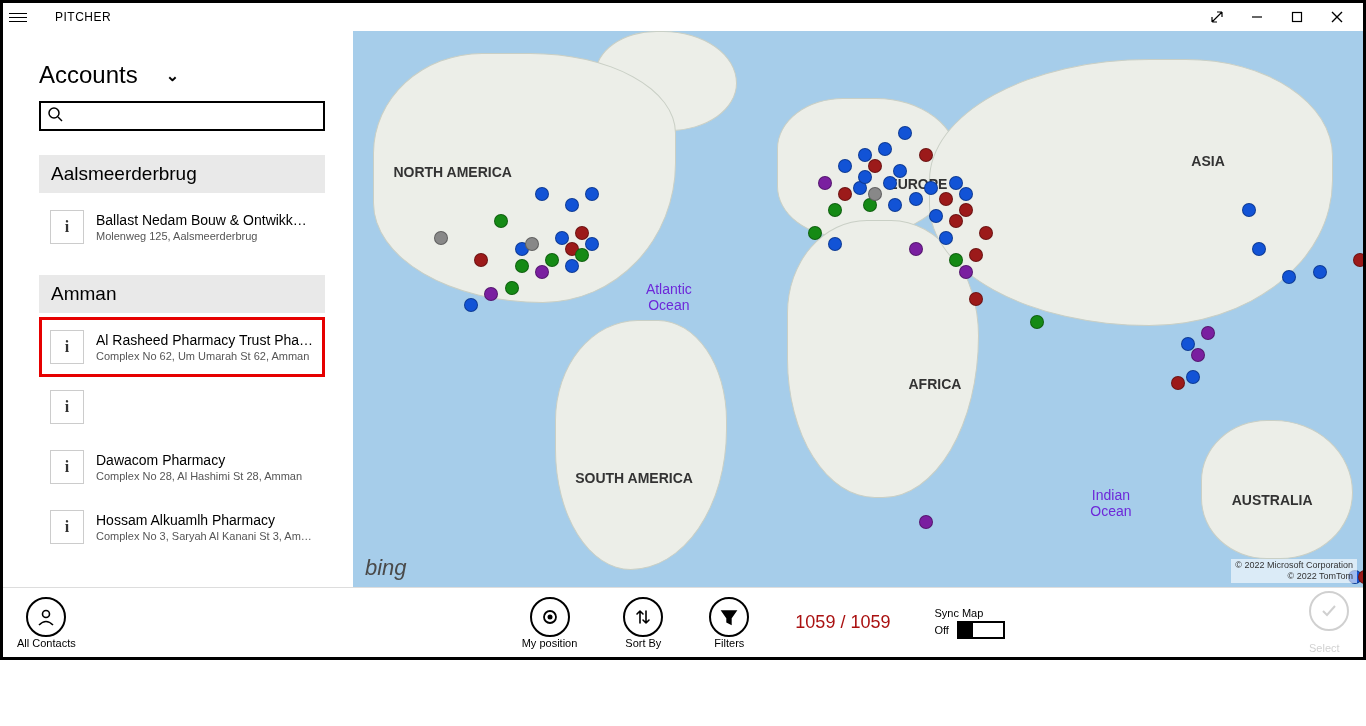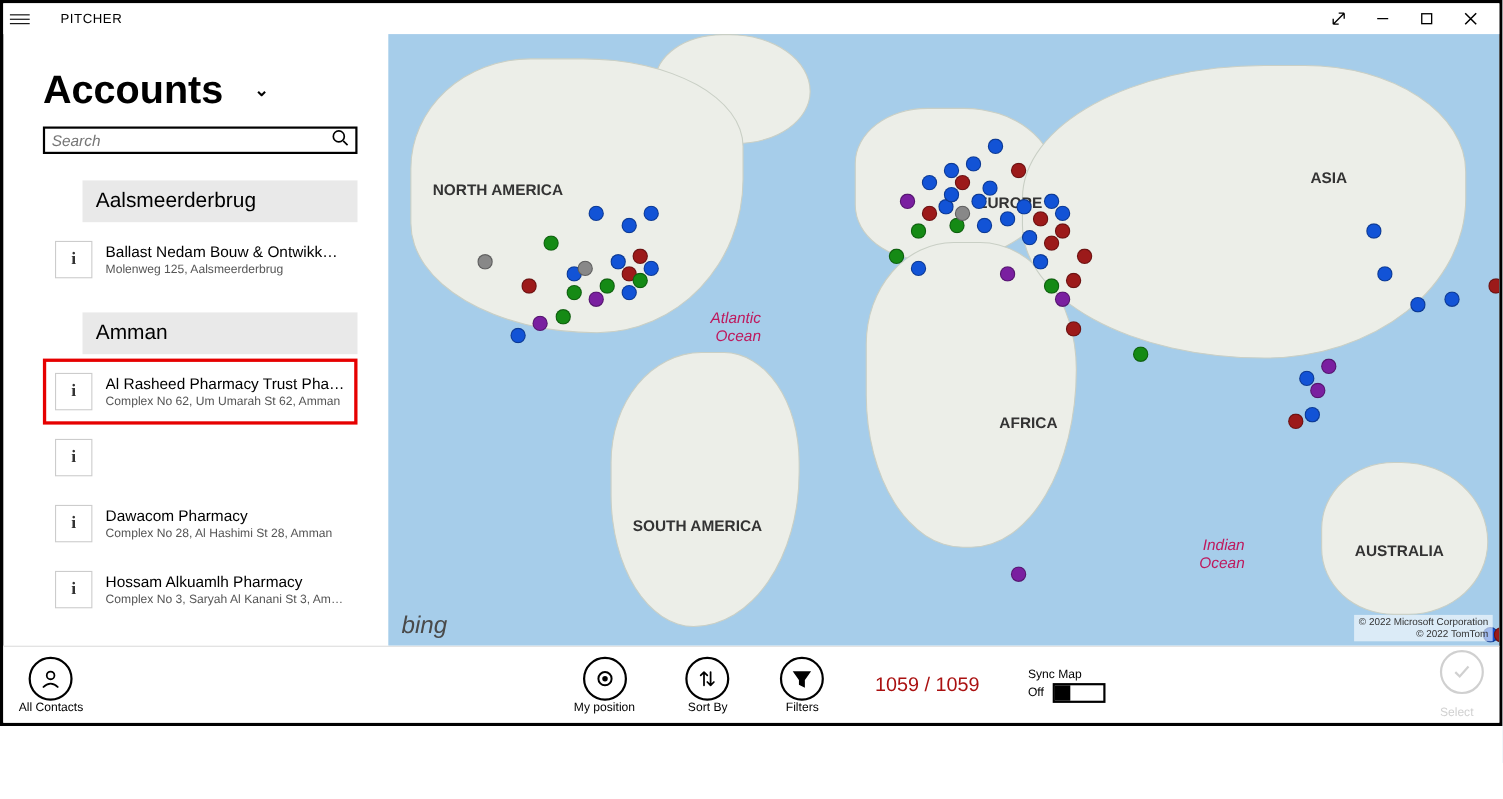--- a/index.html
+++ b/index.html
@@ -19,25 +19,25 @@
 .tool-btn { display: flex; flex-direction: column; align-items: center; gap: 4px; cursor: pointer; }
 .tool-circle { width: 40px; height: 40px; border: 2px solid #000; border-radius: 50%; display: flex; align-items: center; justify-content: center; }
 .tool-label { font-size: 12px; }
 
 
 .main { flex: 1; display: flex; overflow: hidden; }
 
 
 .sidebar { width: 350px; padding: 30px 28px 10px 36px; overflow: hidden; display: flex; flex-direction: column; }
 .sidebar-title-row { display: flex; align-items: center; gap: 28px; margin-bottom: 12px; }
-.sidebar-title { font-size: 36px; font-weight: 700; }
+.sidebar-title { font-size: 24px; font-weight: 400; }
 .chevron { font-size: 16px; font-weight: bold; }
 .searchbox { display: flex; align-items: center; border: 2px solid #000; height: 30px; padding: 0 6px; margin-bottom: 24px; }
 .searchbox input { flex: 1; border: none; outline: none; font-size: 14px; font-style: italic; color: #666; background: transparent; }
-.group-header { background: #e9e9e9; font-size: 19px; font-weight: 300; padding: 8px 12px; margin-bottom: 4px; margin-left: 36px; }
+.group-header { background: #e9e9e9; font-size: 19px; font-weight: 300; padding: 8px 12px; margin-bottom: 4px; }
 .account-item { display: flex; align-items: center; gap: 12px; padding: 10px 8px; cursor: pointer; border: 3px solid transparent; }
 .account-item.highlight { border: 3px solid #e60000; }
 .info-box { width: 34px; height: 34px; border: 1px solid #ccc; display: flex; align-items: center; justify-content: center; font-family: Georgia, serif; font-weight: bold; font-size: 16px; color: #333; }
 .acc-text { flex: 1; overflow: hidden; font-weight: 400; }
 .acc-name { font-size: 14px; color: #000; white-space: nowrap; overflow: hidden; text-overflow: ellipsis; }
 .acc-addr { font-size: 11px; color: #555; white-space: nowrap; overflow: hidden; text-overflow: ellipsis; margin-top: 2px; }
 .group { margin-bottom: 18px; }
 
 
 .map { flex: 1; background: #a6cdea; position: relative; overflow: hidden; }
@@ -49,21 +49,21 @@
 .as  { left: 57%; top: 5%;  width: 40%; height: 48%; border-radius: 60% 40% 50% 60% / 50% 40% 60% 50%; }
 .au  { left: 84%; top: 70%; width: 15%; height: 25%; border-radius: 50% 60% 55% 50%; }
 .gl  { left: 24%; top: 0%;  width: 14%; height: 18%; border-radius: 50% 60% 55% 50%; }
 .map-label { position: absolute; font-weight: bold; color: #333; font-size: 14px; pointer-events: none; }
 .pin { position: absolute; width: 14px; height: 14px; border-radius: 50%; border: 1px solid rgba(0,0,0,0.3); }
 .pin.blue   { background: #1253d6; }
 .pin.red    { background: #9c1a1a; }
 .pin.green  { background: #158a15; }
 .pin.purple { background: #7a1fa0; }
 .pin.gray   { background: #888; }
-.ocean-label { position: absolute; font-style: italic; color: #be185d; font-size: 14px; text-align: right; pointer-events: none; }
+.ocean-label { position: absolute; color: #6d28d9; font-size: 14px; text-align: center; pointer-events: none; }
 .bing-logo { position: absolute; left: 12px; bottom: 6px; font-size: 22px; font-style: italic; color: #4a4a4a; font-weight: 300; }
 .map-copy { position: absolute; right: 6px; bottom: 4px; font-size: 9px; color: #333; text-align: right; line-height: 1.2; background: rgba(255,255,255,0.6); padding: 1px 4px; }
 
 
 .bottombar { height: 70px; background: #fff; border-top: 1px solid #ddd; display: flex; align-items: center; padding: 0 14px; }
 .bb-btn { display: flex; flex-direction: column; align-items: center; gap: 0; cursor: pointer; margin-right: 46px; }
 .bb-circle { width: 40px; height: 40px; border: 2px solid #000; border-radius: 50%; display: flex; align-items: center; justify-content: center; }
 .bb-label { font-size: 11px; }
 .bb-spacer-left { width: 400px; }
 .counter { color: #a11; font-size: 18px; margin-right: 44px; }
@@ -111,21 +111,20 @@
 
 
   <div class="main">
 
     <div class="sidebar">
       <div class="sidebar-title-row">
         <div class="sidebar-title">Accounts</div>
         <div class="chevron">⌄</div>
       </div>
       <div class="searchbox">
-        <input placeholder="Search" style="">
         <span><svg width="16" height="16" viewBox="0 0 16 16">
               <circle cx="7" cy="7" r="5" stroke="#000" stroke-width="1.5" fill="none"></circle>
               <line x1="11" y1="11" x2="15" y2="15" stroke="#000" stroke-width="1.5"></line>
             </svg></span>
       </div>
       <div id="groups-container">
           <div class="group">
             <div class="group-header">Aalsmeerderbrug</div>
             <div class="account-item">
               <div class="info-box">i</div>

